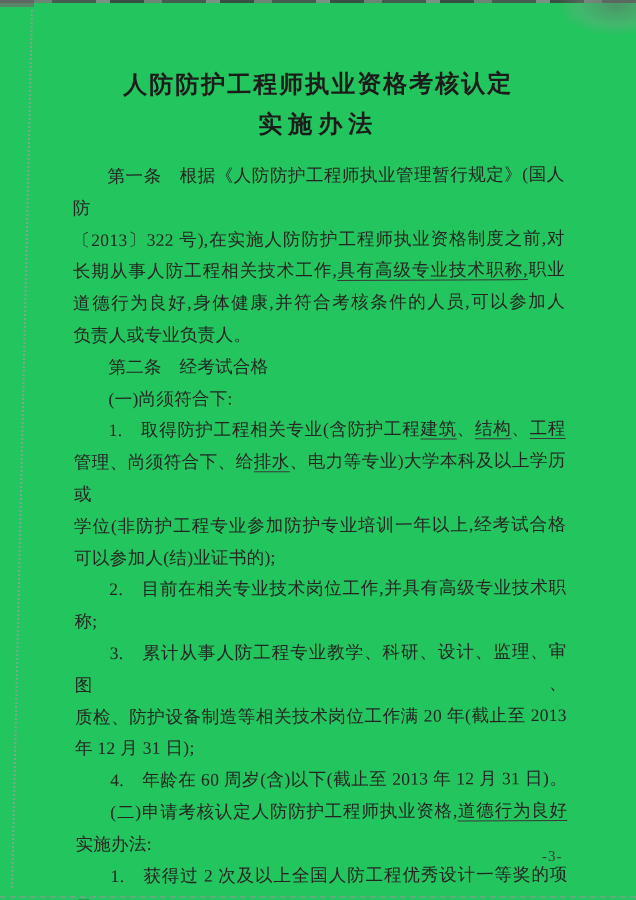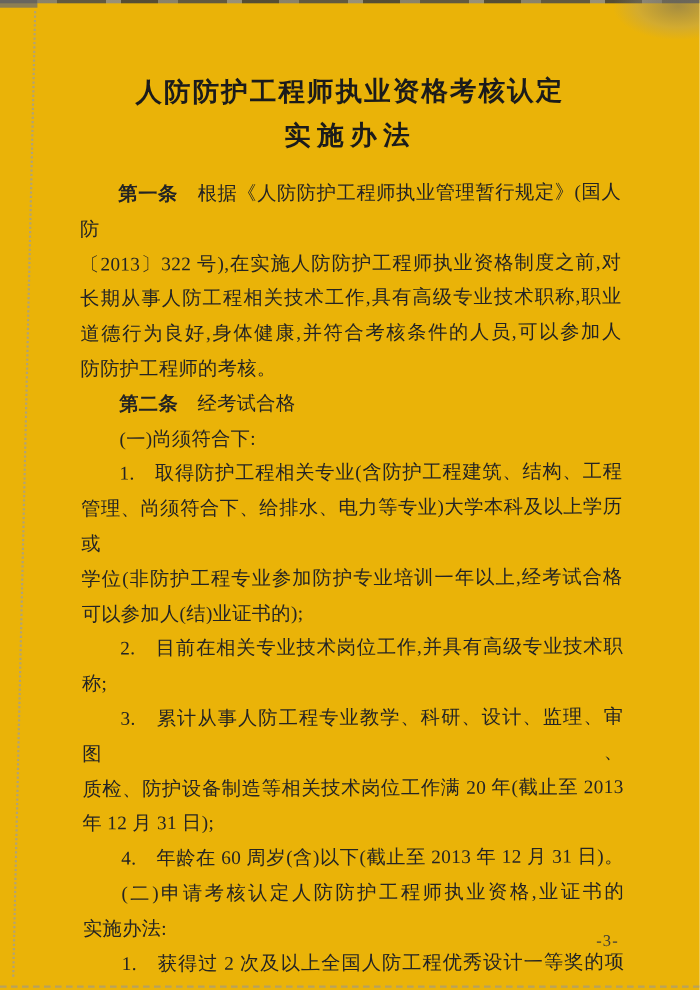--- a/index.html
+++ b/index.html
@@ -6,21 +6,21 @@
     margin: 0;
     padding: 0;
     width: 636px;
     height: 900px;
     overflow: hidden;
     background: #fbfbf9;
   }
   .sheet {
     position: absolute;
     inset: 0;
-    background: #eab308;
+    background: #22c55e;
     overflow: hidden;
     font-family: "Liberation Serif", serif;
   }
   
   .top-edge {
     position: absolute; top: 0; left: 0; right: 0; height: 3px;
     background: repeating-linear-gradient(90deg,
       #3c3c3c 0px, #3c3c3c 34px,
       #7a7a7a 34px, #7a7a7a 52px,
       #4a4a4a 52px, #4a4a4a 96px,
@@ -69,24 +69,25 @@
     line-height: 31.8px;
     letter-spacing: .3px;
   }
   .line {
     text-align: justify;
     text-align-last: justify;
   }
   .line.end { text-align-last: left; }
   .line.indent { text-indent: 2em; }
   .u {
+    text-decoration: underline;
     text-decoration-color: #3a3a3a;
     text-underline-offset: 4px;
   }
-  .b { font-weight: bold; }
+  .b { font-weight: normal; }
   .page-number {
     position: absolute;
     left: 542px; top: 848px;
     font-family: "Liberation Serif", serif;
     font-size: 15px;
     color: #3a3a3a;
     letter-spacing: 1px;
   }
 </style>
 </head>
@@ -101,34 +102,34 @@
   <div class="bottom-edge-line"></div>
 
   <div class="content">
     <div class="title">人防防护工程师执业资格考核认定</div>
     <div class="title title2">实施办法</div>
     <div class="doc-body">
         <div class="line indent"><span class=" b">第一条</span><span class="">　根据《人防防护工程师执业管理暂行规定》(国人防</span></div>
         <div class="line"><span class="">〔2013〕322 号),在实施人防防护工程师执业资格制度之前,对</span></div>
         <div class="line"><span class="">长期从事人防工程相关技术工作,</span><span class="u">具有高级专业技术职称,</span><span class="">职业</span></div>
         <div class="line"><span class="">道德行为良好,身体健康,并符合考核条件的人员,可以参加人</span></div>
-        <div class="line end"><span class="">防防护工程师的考核。</span></div>
+        <div class="line end"><span class="">负责人或专业负责人。</span></div>
         <div class="line indent end"><span class=" b">第二条</span><span class="">　经考试合格</span></div>
         <div class="line indent end"><span class="">(一)尚须符合下:</span></div>
         <div class="line indent"><span class="">1.　取得防护工程相关专业(含防护工程</span><span class="u">建筑</span><span class="">、</span><span class="u">结构</span><span class="">、</span><span class="u">工程</span></div>
         <div class="line"><span class="">管理、尚须符合下、给</span><span class="u">排水</span><span class="">、电力等专业)大学本科及以上学历或</span></div>
         <div class="line"><span class="">学位(非防护工程专业参加防护专业培训一年以上,经考试合格</span></div>
         <div class="line end"><span class="">可以参加人(结)业证书的);</span></div>
         <div class="line indent"><span class="">2.　目前在相关专业技术岗位工作,并具有高级专业技术职</span></div>
         <div class="line end"><span class="">称;</span></div>
         <div class="line indent"><span class="">3.　累计从事人防工程专业教学、科研、设计、监理、审图、</span></div>
         <div class="line"><span class="">质检、防护设备制造等相关技术岗位工作满 20 年(截止至 2013</span></div>
         <div class="line end"><span class="">年 12 月 31 日);</span></div>
         <div class="line indent"><span class="">4.　年龄在 60 周岁(含)以下(截止至 2013 年 12 月 31 日)。</span></div>
-        <div class="line indent"><span class="">(二)申请考核认定人防防护工程师执业资格,</span><span class="u">业证书的</span></div>
+        <div class="line indent"><span class="">(二)申请考核认定人防防护工程师执业资格,</span><span class="u">道德行为良好</span></div>
         <div class="line end"><span class="">实施办法:</span></div>
         <div class="line indent"><span class="">1.　获得过 2 次及以上全国人防工程优秀设计一等奖的项目</span></div>
         <div class="line end"><span class="">负责人或专业负责人(取前三名);</span></div>
       </div>
   </div>
 
   <div class="page-number">-3-</div>
 
 </div>
 

